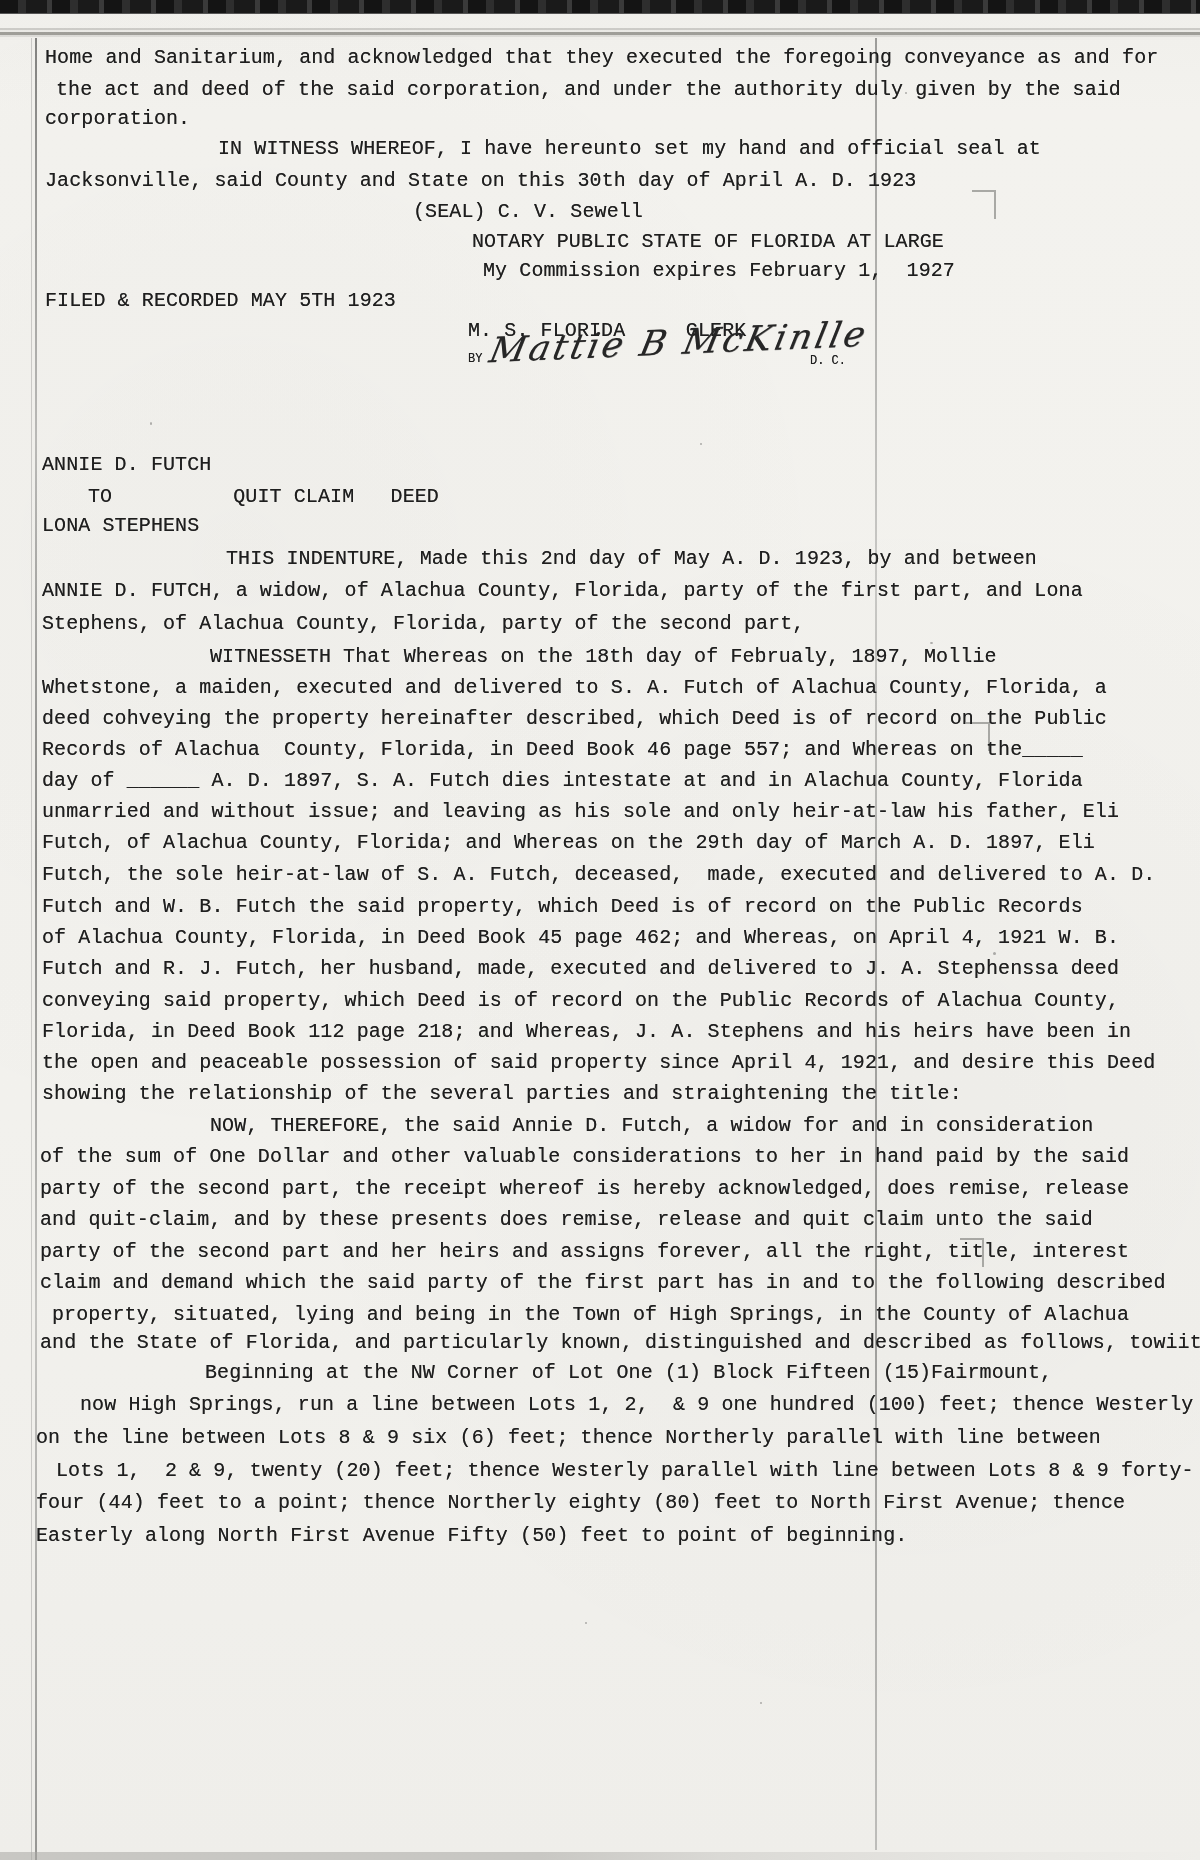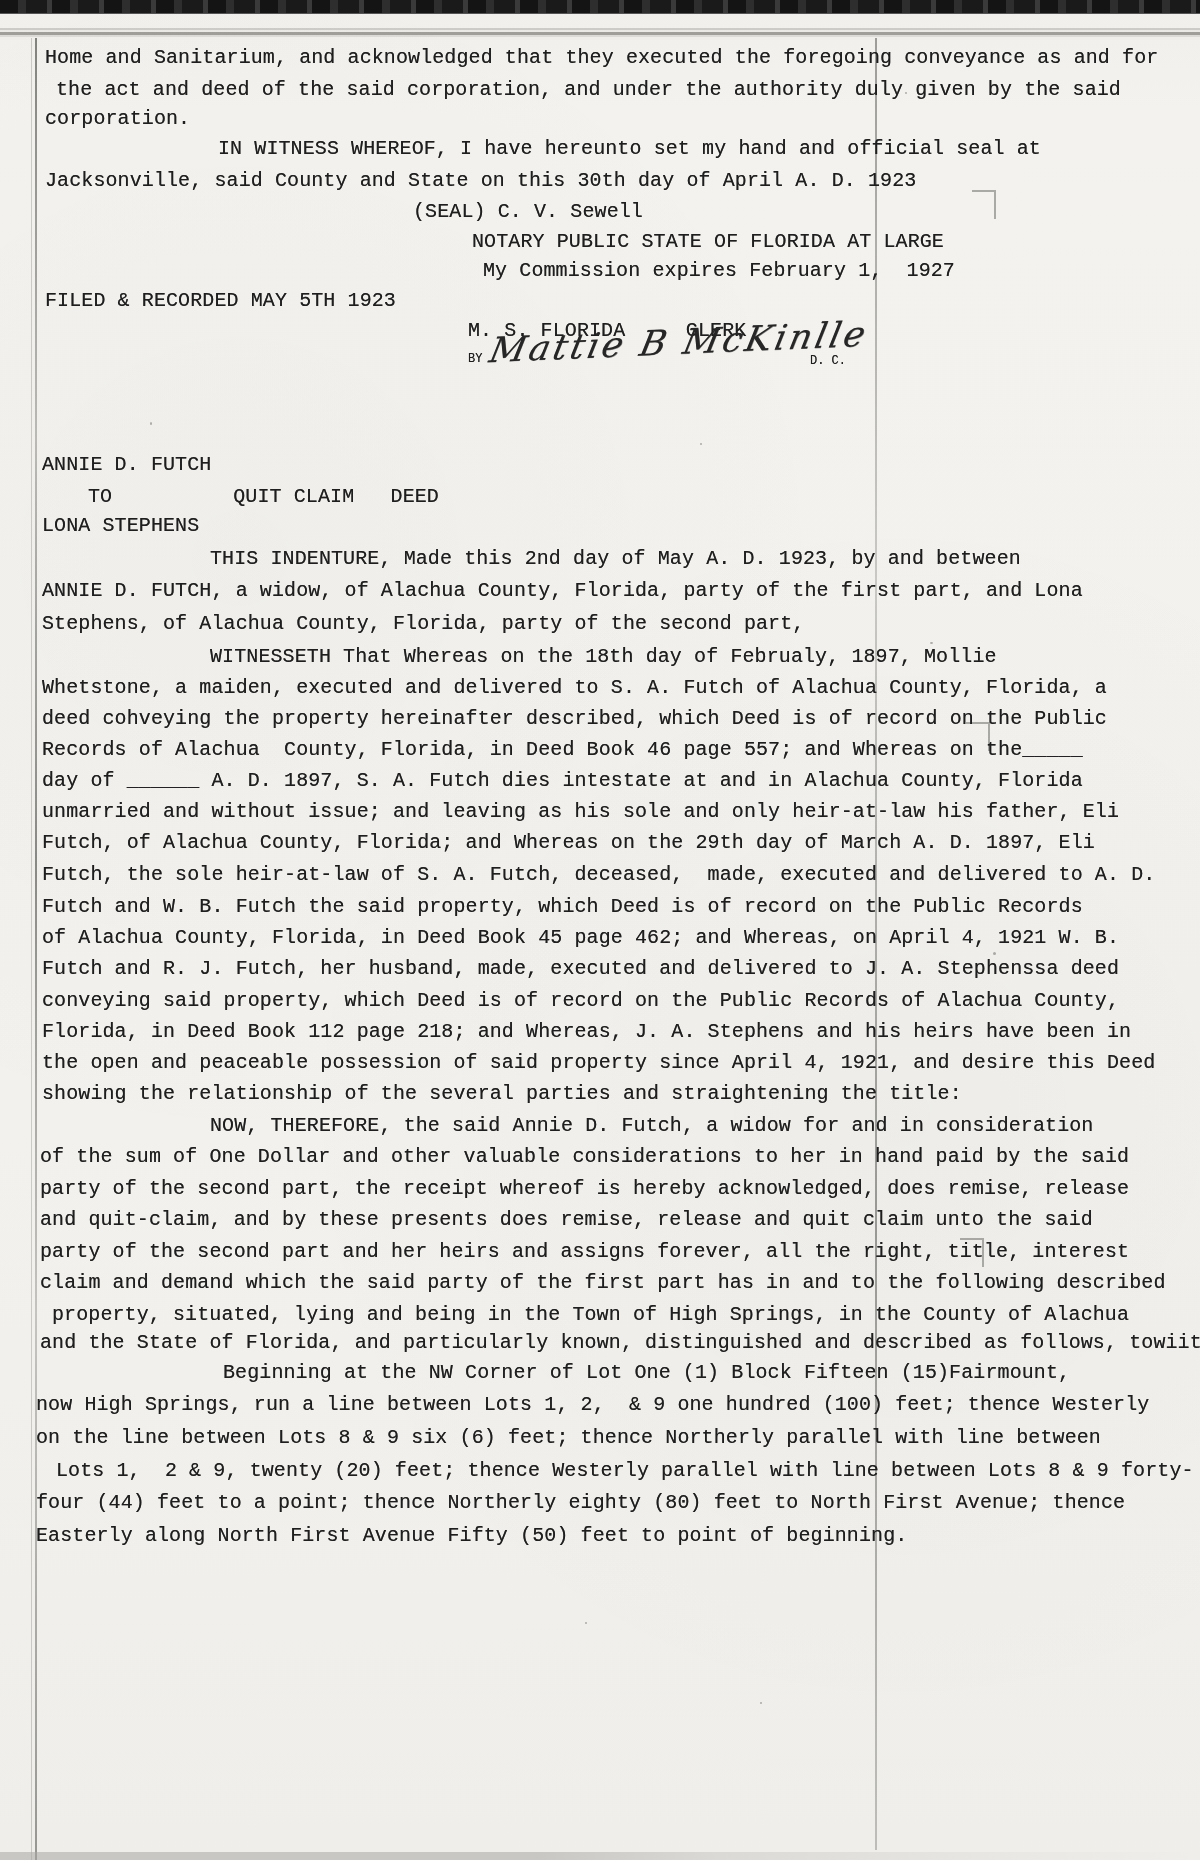--- a/index.html
+++ b/index.html
@@ -126,21 +126,21 @@
       <div class="tline" style="left: 218px; top: 139px;">IN WITNESS WHEREOF, I have hereunto set my hand and official seal at</div>
       <div class="tline" style="left: 45px; top: 171px;">Jacksonville, said County and State on this 30th day of April A. D. 1923</div>
       <div class="tline" style="left: 413px; top: 202px;">(SEAL) C. V. Sewell</div>
       <div class="tline" style="left: 472px; top: 232px;">NOTARY PUBLIC STATE OF FLORIDA AT LARGE</div>
       <div class="tline" style="left: 483px; top: 261px;">My Commission expires February 1,  1927</div>
       <div class="tline" style="left: 45px; top: 291px;">FILED &amp; RECORDED MAY 5TH 1923</div>
       <div class="tline" style="left: 468px; top: 321px;">M. S. FLORIDA     CLERK</div>
       <div class="tline" style="left: 42px; top: 455px;">ANNIE D. FUTCH</div>
       <div class="tline" style="left: 88px; top: 487px;">TO          QUIT CLAIM   DEED</div>
       <div class="tline" style="left: 42px; top: 516px;">LONA STEPHENS</div>
-      <div class="tline" style="left: 210px; top: 549px; text-align: right;">THIS INDENTURE, Made this 2nd day of May A. D. 1923, by and between</div>
+      <div class="tline" style="left: 226px; top: 549px; text-align: right;">THIS INDENTURE, Made this 2nd day of May A. D. 1923, by and between</div>
       <div class="tline" style="left: 42px; top: 581px;">ANNIE D. FUTCH, a widow, of Alachua County, Florida, party of the first part, and Lona</div>
       <div class="tline" style="left: 42px; top: 614px;">Stephens, of Alachua County, Florida, party of the second part,</div>
       <div class="tline" style="left: 210px; top: 647px;">WITNESSETH That Whereas on the 18th day of Februaly, 1897, Mollie</div>
       <div class="tline" style="left: 42px; top: 678px;">Whetstone, a maiden, executed and delivered to S. A. Futch of Alachua County, Florida, a</div>
       <div class="tline" style="left: 42px; top: 709px;">deed cohveying the property hereinafter described, which Deed is of record on the Public</div>
       <div class="tline" style="left: 42px; top: 740px;">Records of Alachua  County, Florida, in Deed Book 46 page 557; and Whereas on the_____</div>
       <div class="tline" style="left: 42px; top: 771px;">day of ______ A. D. 1897, S. A. Futch dies intestate at and in Alachua County, Florida</div>
       <div class="tline" style="left: 42px; top: 802px;">unmarried and without issue; and leaving as his sole and only heir-at-law his father, Eli</div>
       <div class="tline" style="left: 42px; top: 833px;">Futch, of Alachua County, Florida; and Whereas on the 29th day of March A. D. 1897, Eli</div>
       <div class="tline" style="left: 42px; top: 865px;">Futch, the sole heir-at-law of S. A. Futch, deceased,  made, executed and delivered to A. D.</div>
@@ -152,22 +152,22 @@
       <div class="tline" style="left: 42px; top: 1053px;">the open and peaceable possession of said property since April 4, 1921, and desire this Deed</div>
       <div class="tline" style="left: 42px; top: 1084px;">showing the relationship of the several parties and straightening the title:</div>
       <div class="tline" style="left: 210px; top: 1116px;">NOW, THEREFORE, the said Annie D. Futch, a widow for and in consideration</div>
       <div class="tline" style="left: 40px; top: 1147px;">of the sum of One Dollar and other valuable considerations to her in hand paid by the said</div>
       <div class="tline" style="left: 40px; top: 1179px;">party of the second part, the receipt whereof is hereby acknowledged, does remise, release</div>
       <div class="tline" style="left: 40px; top: 1210px;">and quit-claim, and by these presents does remise, release and quit claim unto the said</div>
       <div class="tline" style="left: 40px; top: 1242px;">party of the second part and her heirs and assigns forever, all the right, title, interest</div>
       <div class="tline" style="left: 40px; top: 1273px;">claim and demand which the said party of the first part has in and to the following described</div>
       <div class="tline" style="left: 52px; top: 1305px;">property, situated, lying and being in the Town of High Springs, in the County of Alachua</div>
       <div class="tline" style="left: 40px; top: 1333px;">and the State of Florida, and particularly known, distinguished and described as follows, towiit</div>
-      <div class="tline" style="left: 205px; top: 1363px; margin-left: 18px;">Beginning at the NW Corner of Lot One (1) Block Fifteen (15)Fairmount,</div>
-      <div class="tline" style="left: 36px; top: 1395px;">now High Springs, run a line between Lots 1, 2,  &amp; 9 one hundred (100) feet; thence Westerly</div>
+      <div class="tline" style="left: 205px; top: 1363px;">Beginning at the NW Corner of Lot One (1) Block Fifteen (15)Fairmount,</div>
+      <div class="tline" style="left: 36px; top: 1395px; padding-left: 44px;">now High Springs, run a line between Lots 1, 2,  &amp; 9 one hundred (100) feet; thence Westerly</div>
       <div class="tline" style="left: 36px; top: 1428px;">on the line between Lots 8 &amp; 9 six (6) feet; thence Northerly parallel with line between</div>
       <div class="tline" style="left: 36px; top: 1461px; padding-left: 20px;">Lots 1,  2 &amp; 9, twenty (20) feet; thence Westerly parallel with line between Lots 8 &amp; 9 forty-</div>
       <div class="tline" style="left: 36px; top: 1493px;">four (44) feet to a point; thence Northerly eighty (80) feet to North First Avenue; thence</div>
       <div class="tline" style="left: 36px; top: 1526px;">Easterly along North First Avenue Fifty (50) feet to point of beginning.</div>
     </div>
 
   <span class="typed by-label">BY</span>
   <span class="signature">Mattie B McKinlle</span>
   <span class="typed deputy">D. C.</span>
 

